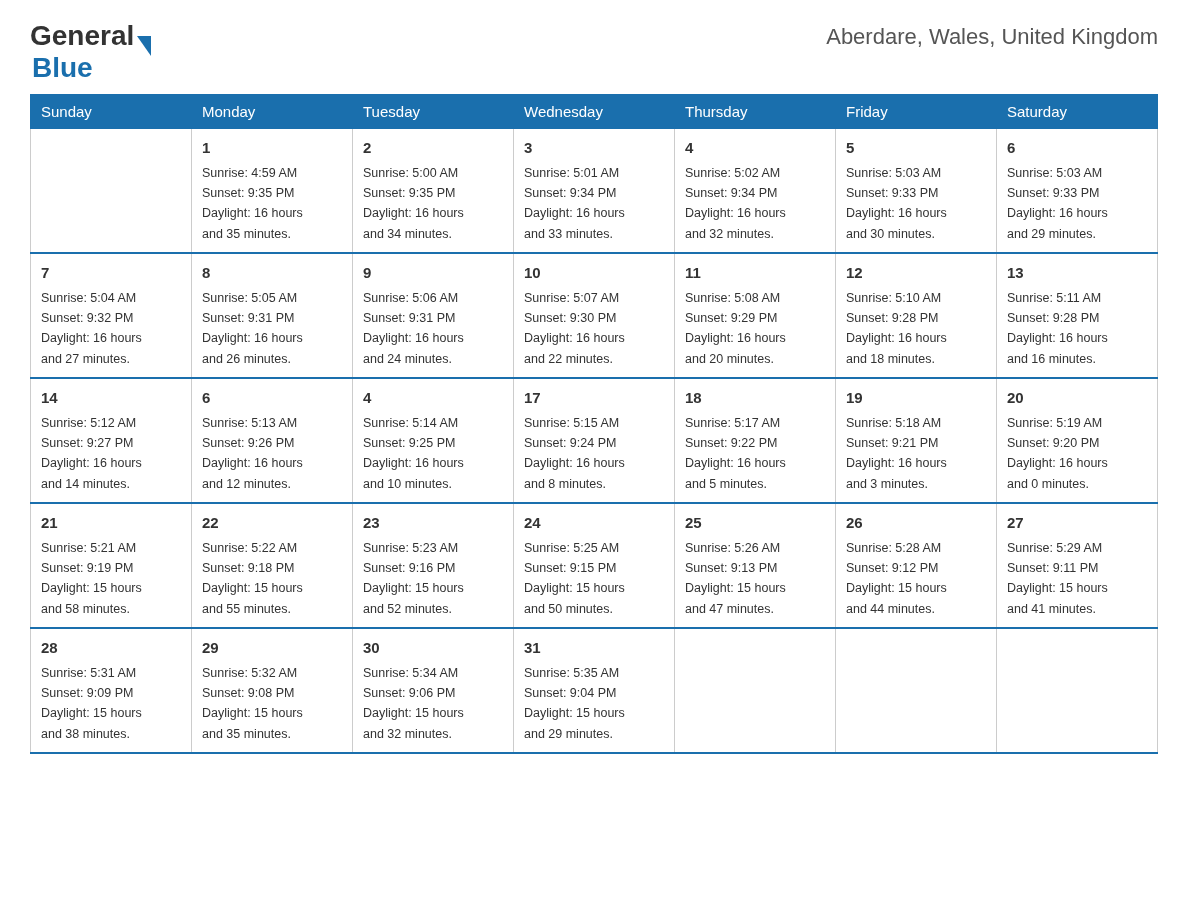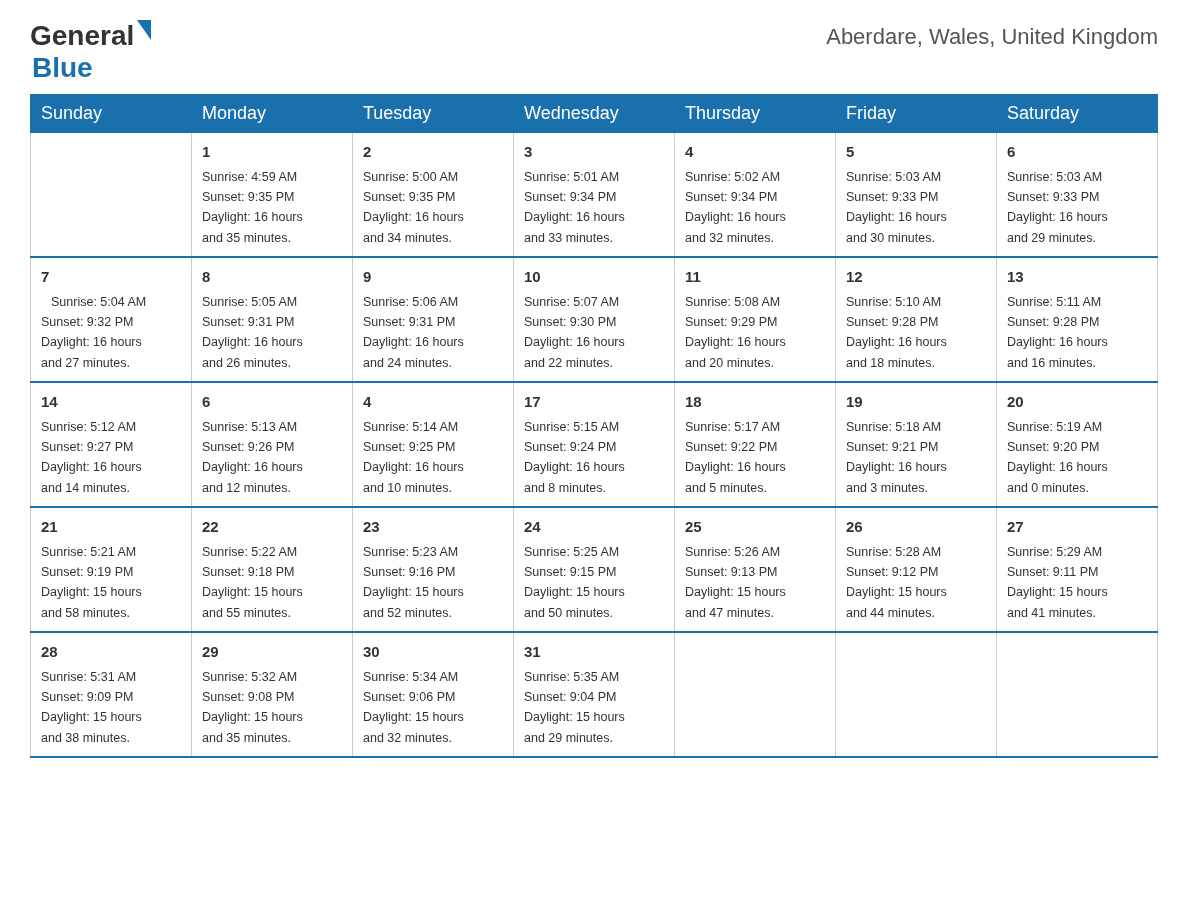--- a/index.html
+++ b/index.html
@@ -20,21 +20,21 @@
     }
 
     .logo {
       display: flex;
       flex-direction: column;
       align-items: flex-start;
     }
 
     .logo-text {
       display: flex;
-      align-items: flex-start;
+      align-items: flex-end;
     }
 
     .logo-general {
       font-size: 28px;
       font-weight: bold;
       color: #333;
     }
 
     .logo-blue-arrow {
       display: inline-block;
@@ -73,21 +73,21 @@
 
     .calendar {
       width: 100%;
       border-collapse: collapse;
       margin-top: 10px;
     }
 
     .calendar th {
       background-color: #1a6fad;
       color: #fff;
-      font-size: 18px;
+      font-size: 15px;
       font-weight: normal;
       padding: 8px 10px;
       text-align: left;
       border: 1px solid #1a6fad;
     }
 
     .calendar td {
       vertical-align: top;
       padding: 8px 10px;
       border: 1px solid #ccc;
@@ -173,21 +173,21 @@
         <td><span class="day-number">5</span><span class="day-info" style="white-space: pre-line;">Sunrise: 5:03 AM
 Sunset: 9:33 PM
 Daylight: 16 hours
 and 30 minutes.</span></td>
         <td><span class="day-number">6</span><span class="day-info" style="white-space: pre-line;">Sunrise: 5:03 AM
 Sunset: 9:33 PM
 Daylight: 16 hours
 and 29 minutes.</span></td>
       </tr>
       <tr>
-        <td><span class="day-number">7</span><span class="day-info" style="white-space: pre-line; margin-left: 10px;">Sunrise: 5:04 AM
+        <td><span class="day-number">7</span><span class="day-info" style="white-space: pre-line;">Sunrise: 5:04 AM
 Sunset: 9:32 PM
 Daylight: 16 hours
 and 27 minutes.</span></td>
         <td><span class="day-number">8</span><span class="day-info" style="white-space: pre-line;">Sunrise: 5:05 AM
 Sunset: 9:31 PM
 Daylight: 16 hours
 and 26 minutes.</span></td>
         <td><span class="day-number">9</span><span class="day-info" style="white-space: pre-line;">Sunrise: 5:06 AM
 Sunset: 9:31 PM
 Daylight: 16 hours

